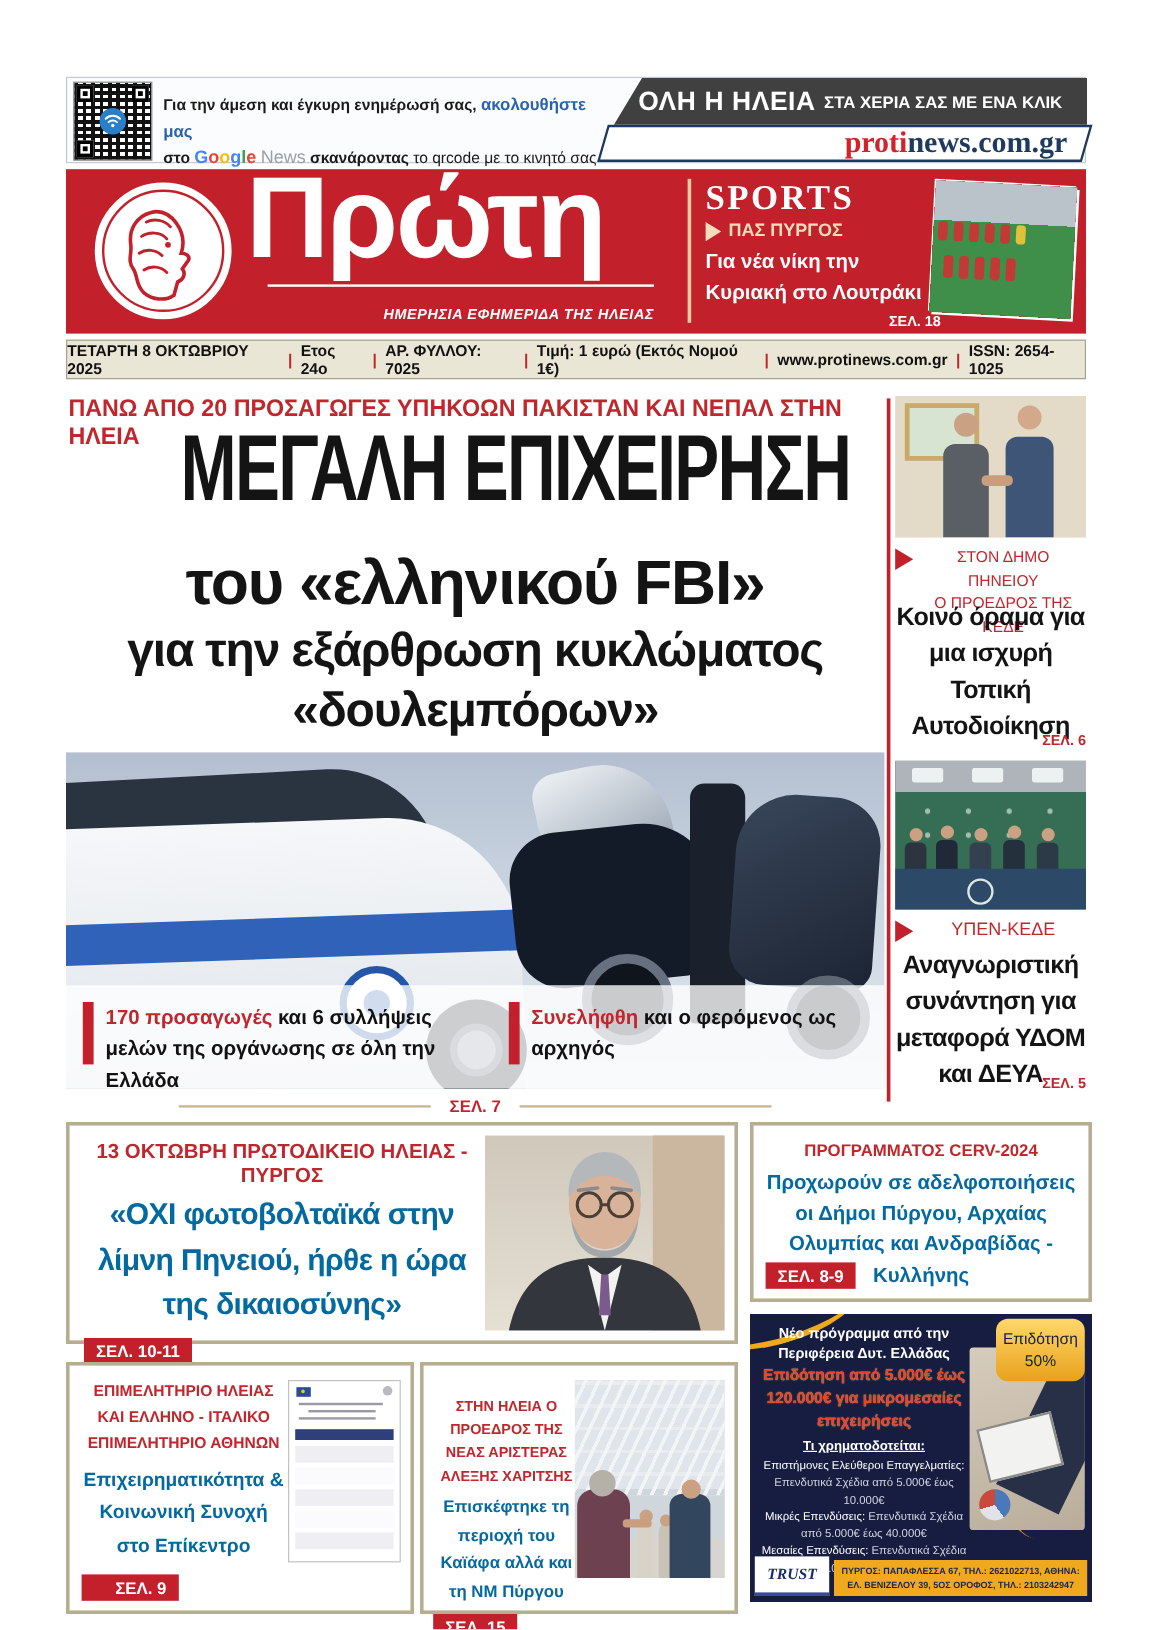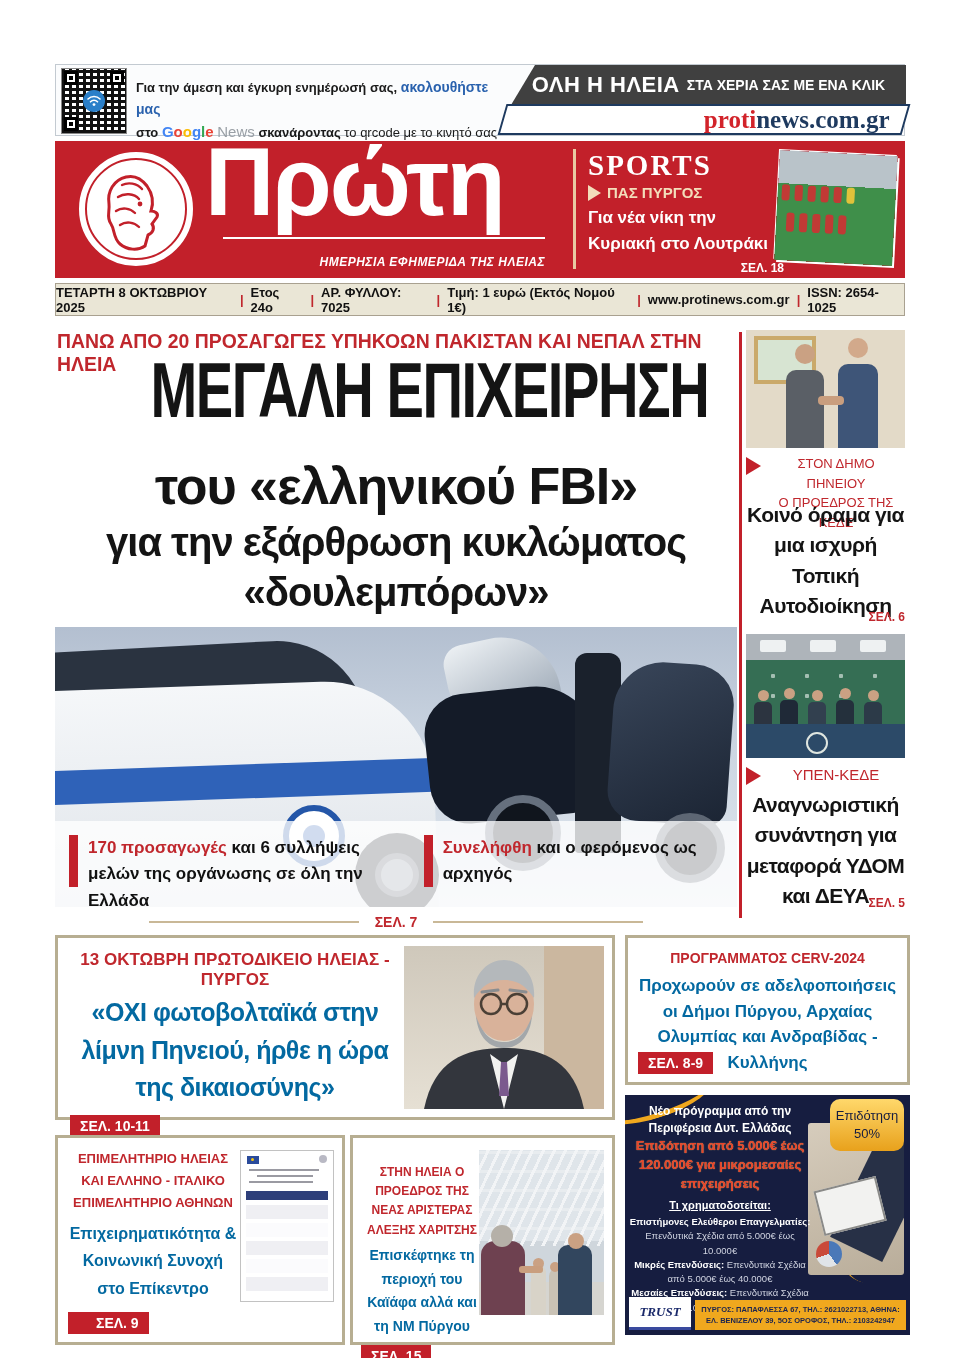--- a/index.html
+++ b/index.html
@@ -147,21 +147,21 @@
   .ad-photo{right:6px;top:28px;width:96px;height:152px;background:linear-gradient(160deg,#d6ccbc,#b9ad9a);overflow:hidden;border-radius:3px;}
   .arm{position:absolute;right:-14px;top:-16px;width:58px;height:150px;background:#273046;transform:rotate(26deg);}
   .tablet{position:absolute;left:10px;top:60px;width:60px;height:42px;background:#f2f2f0;border:2px solid #8a8a88;transform:rotate(-14deg);}
   .pie{position:absolute;left:8px;bottom:8px;width:26px;height:26px;border-radius:50%;background:conic-gradient(#4a78b8 0 40%,#e0e4e8 40% 70%,#c94a3a 70% 100%);}
   .ad-badge{right:6px;top:4px;width:74px;height:52px;background:linear-gradient(180deg,#ffd86b,#e8a11c);border-radius:10px;color:#161d40;
       font-weight:400;font-size:13px;line-height:1.35;display:flex;flex-direction:column;align-items:center;justify-content:center;}
   .ad-intro{left:10px;top:8px;width:170px;color:#fff;font-weight:bold;font-size:12px;text-align:center;line-height:1.4;}
   .ad-hl{left:6px;top:42px;width:178px;color:#e8432b;font-weight:800;font-size:13px;text-align:center;line-height:1.45;text-shadow:0 0 1px #f8c468;}
   .ad-fund{left:10px;top:104px;width:170px;color:#fff;font-weight:bold;font-size:11px;text-align:center;text-decoration:underline;}
   .ad-items{left:4px;top:120px;width:182px;font-size:9.5px;color:#cfd3e0;text-align:center;line-height:1.5;}
-  .ad-items .nm{color:#fff;font-weight:bold;}
+  .ad-items .nm{color:#fff;font-weight:normal;}
   .trust{left:4px;bottom:5px;width:62px;height:30px;background:#fff;display:flex;align-items:center;justify-content:center;
       font-family:"Liberation Serif",serif;font-weight:bold;font-style:italic;font-size:13px;color:#1b2a6b;border-bottom:3px solid #3a4a9e;}
   .contactbar{left:70px;bottom:5px;right:4px;height:30px;background:#f0a81e;color:#1b2450;font-weight:bold;font-size:7.5px;
       display:flex;align-items:center;justify-content:center;text-align:center;line-height:1.5;padding:0 4px;box-sizing:border-box;}
 </style>
 </head>
 <body>
 
 <div class="page">
 

